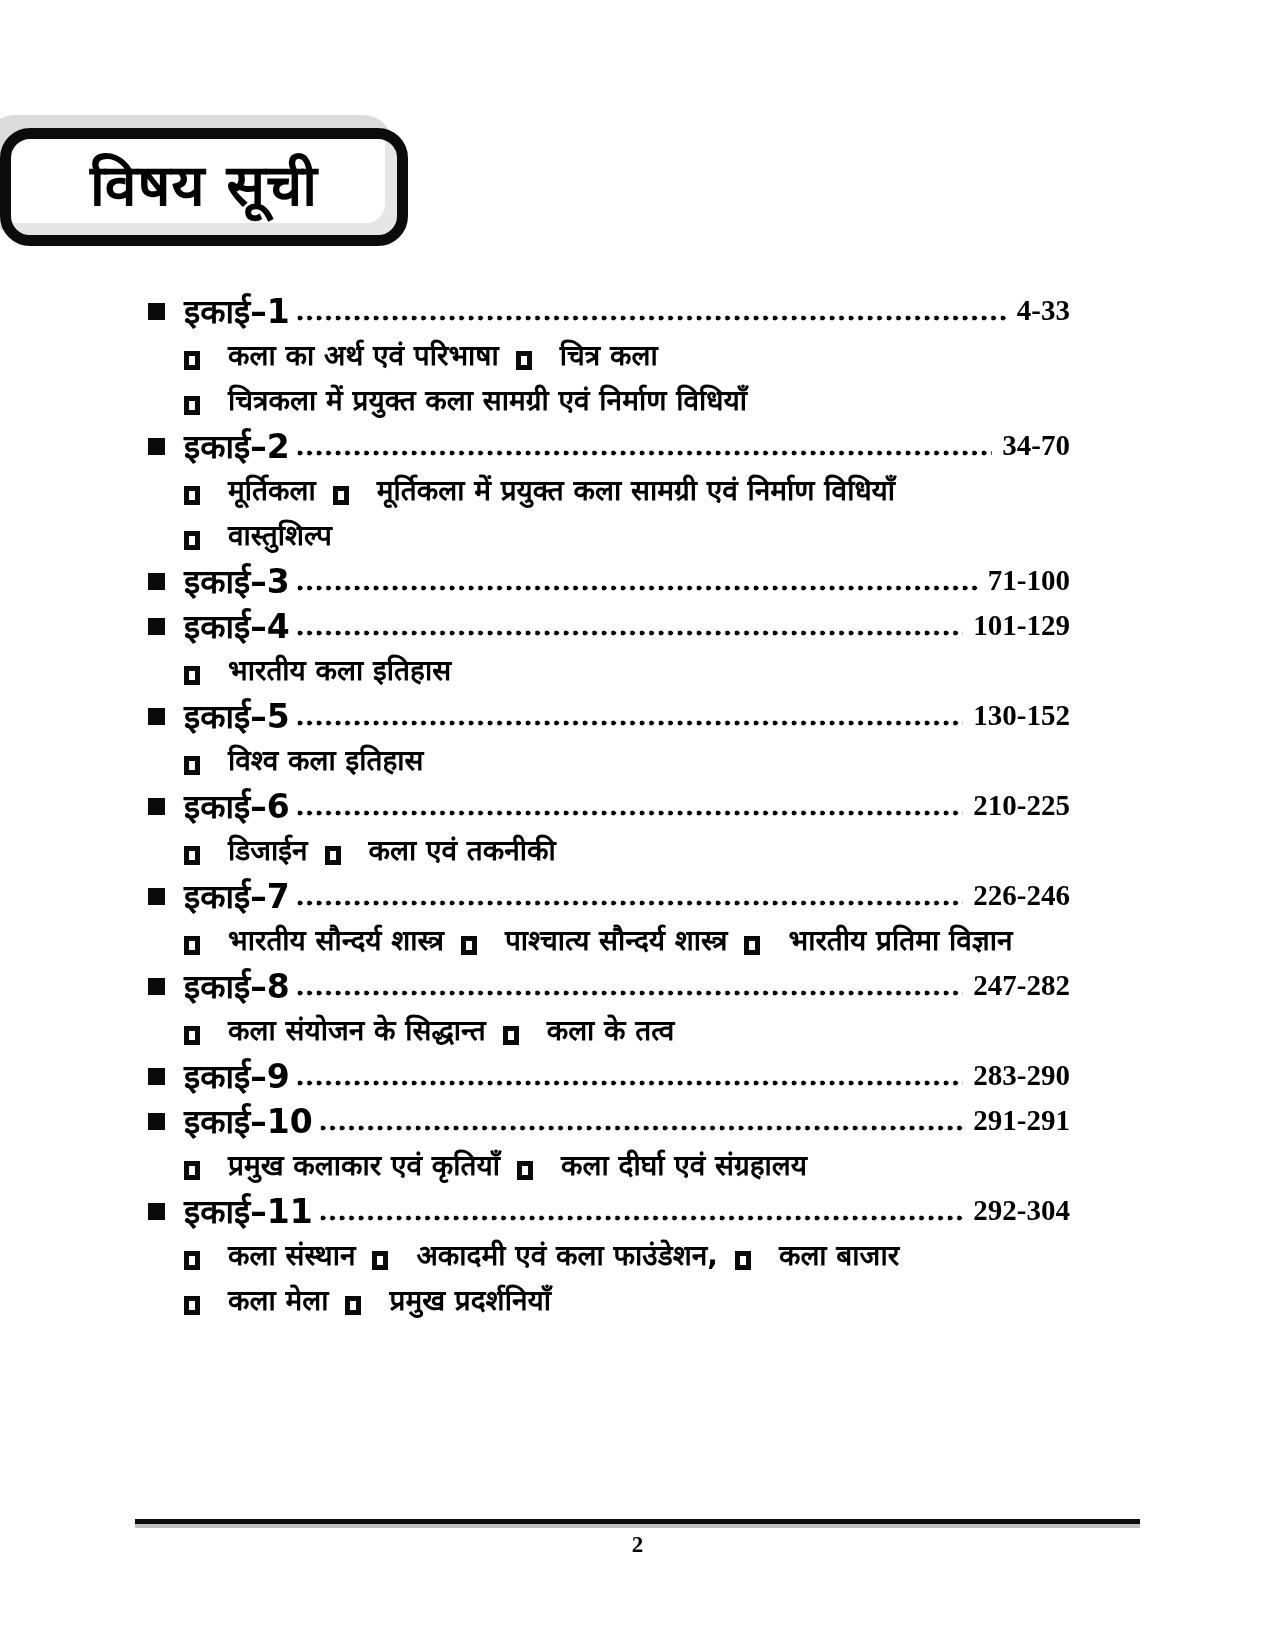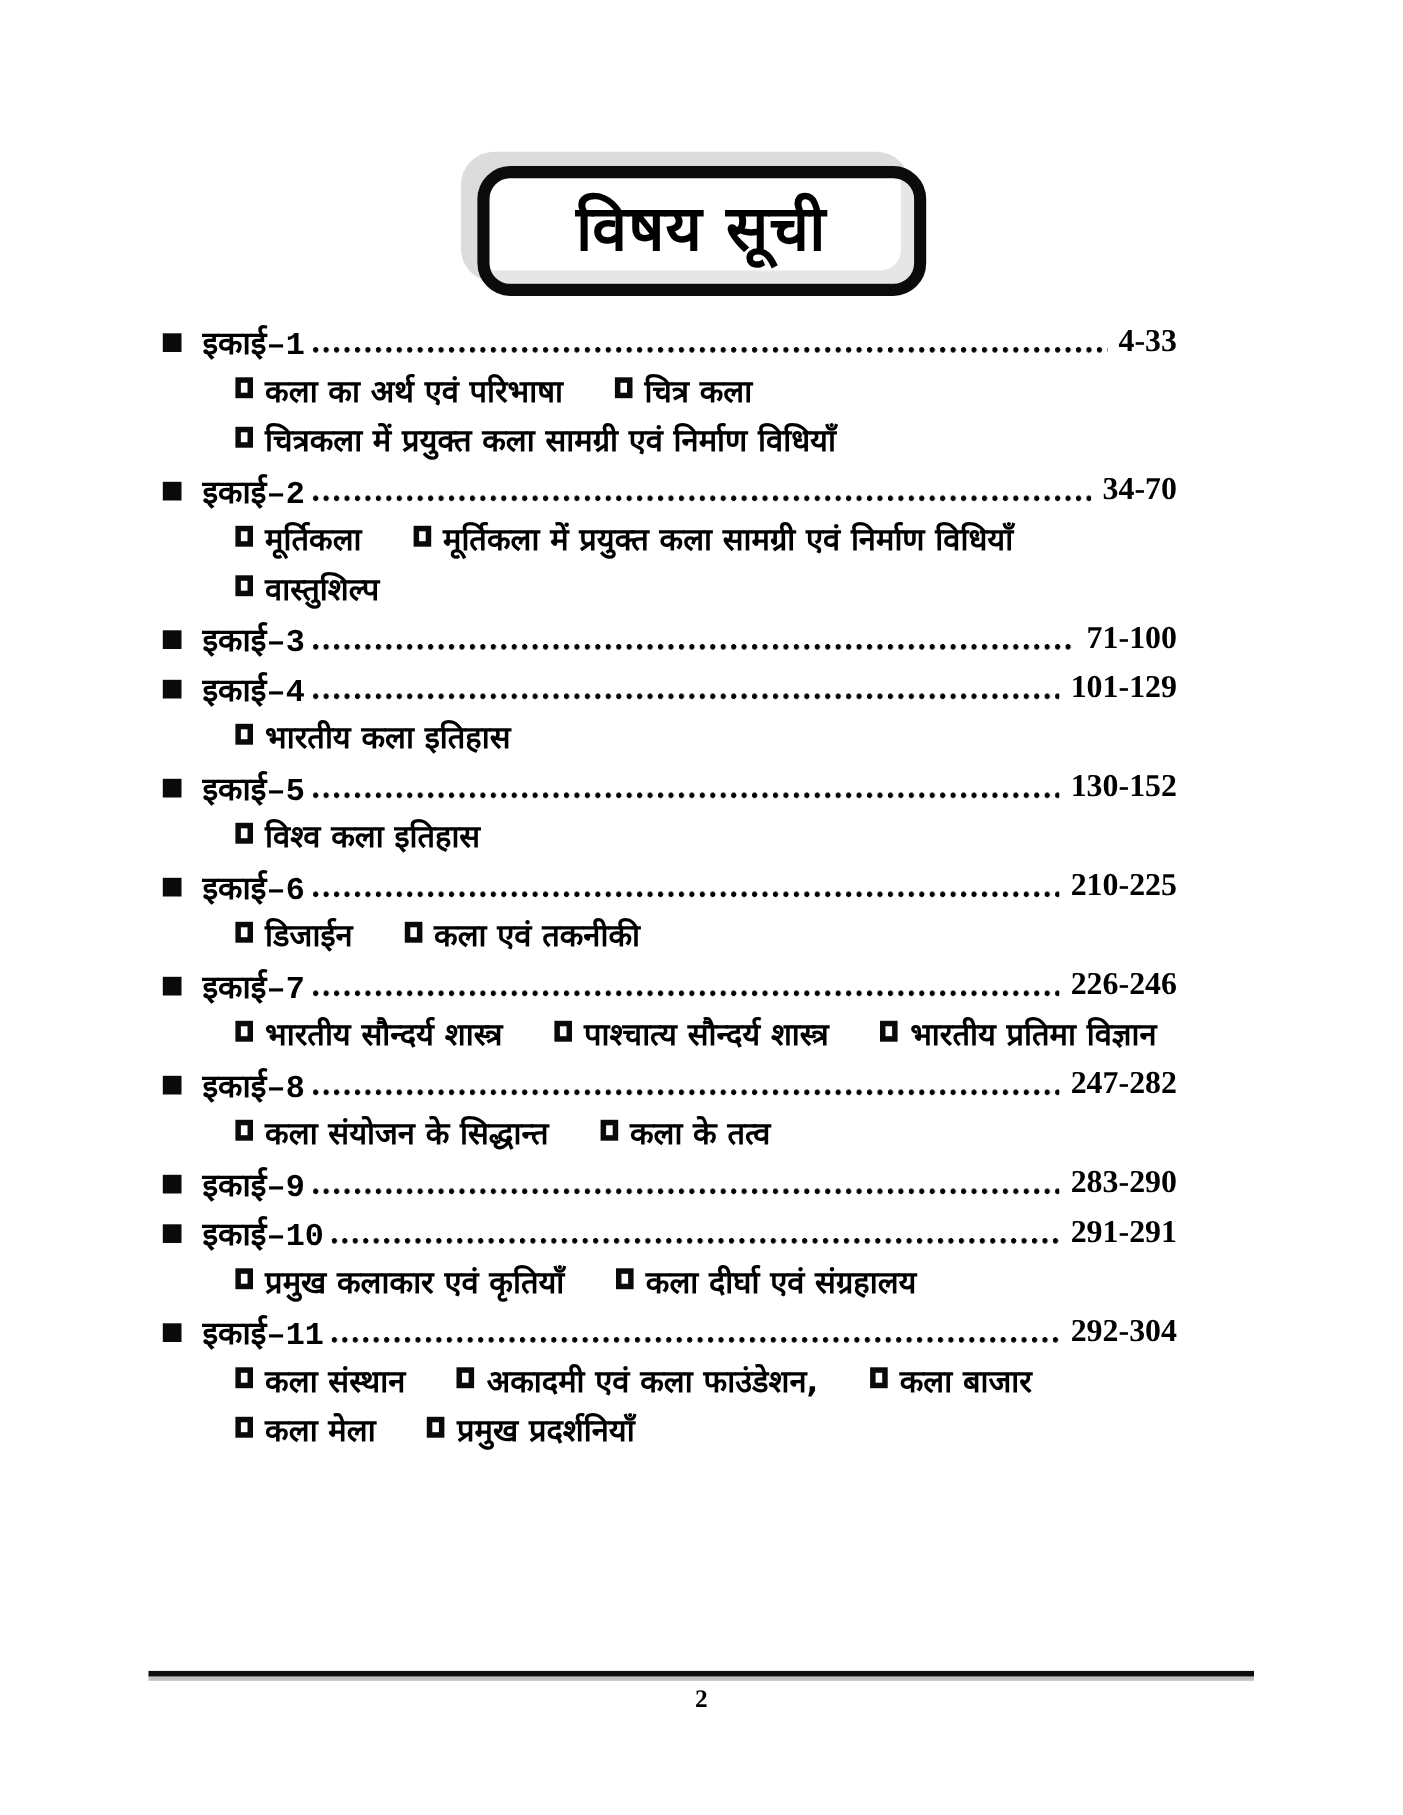--- a/index.html
+++ b/index.html
@@ -6,22 +6,22 @@
   body{
     width:1275px;height:1650px;position:relative;
     font-family:"DejaVu Sans","Liberation Sans",sans-serif;
     color:#000;
     -webkit-font-smoothing:antialiased;
   }
   .page{position:absolute;inset:0;background:#fff;}
 
   
   .title-wrap{
-    position:absolute;top:151px;left:0;width:100%;
-    display:flex;justify-content:center;
+    position:absolute;top:128px;left:0;width:100%;
+    display:flex;
   }
   .title-box{
     position:relative;
     min-width:334px;height:96px;
     border:11px solid #0b0b0b;
     border-radius:30px;
     background:#fff;
     display:flex;align-items:center;justify-content:center;
     box-shadow:-15px -13px 0 0 #dcdcdc, inset -12px -12px 0 0 #e6e6e6;
     padding:0 26px;
@@ -36,40 +36,39 @@
   .toc{
     position:absolute;top:288px;left:148px;right:205px;
   }
   .line{height:45px;display:flex;align-items:center;}
   .unit-row{font-weight:bold;}
   .sq{
     width:17px;height:17px;background:#0a0a0a;flex:0 0 auto;
     margin-right:19px;margin-top:2px;
   }
   .unit-label{
-    font-size:29px;font-weight:bold;white-space:nowrap;
+    font-size:33px;font-weight:bold;white-space:nowrap;
     flex:0 0 auto;
-    font-family:Liberation Mono, monospace;
   }
   .leader{
     flex:1 1 auto;align-self:flex-end;
     height:12px;margin:0 10px 9px 6px;
     background-image:radial-gradient(circle at 4px 6px,#000 2.2px,transparent 2.7px);
     background-size:9.5px 12px;background-repeat:repeat-x;
   }
   .pages{
     font-family:"Liberation Serif","DejaVu Serif",serif;
     font-size:29px;font-weight:bold;white-space:nowrap;
     flex:0 0 auto;
   }
   .topic-row{
     padding-left:36px;gap:17px;
   }
   .topic{
-    display:inline-flex;align-items:flex-start;gap:11px;white-space:nowrap;margin-left:30px;
+    display:inline-flex;align-items:flex-end;gap:28px;white-space:nowrap;
   }
   .subsq{
     width:16px;height:19px;flex:0 0 auto;
     border:5px solid #0a0a0a;background:#fff;
     box-sizing:border-box;margin-top:1px;
   }
   .topic-text{
     font-size:28px;font-weight:bold;line-height:1;
   }
 

